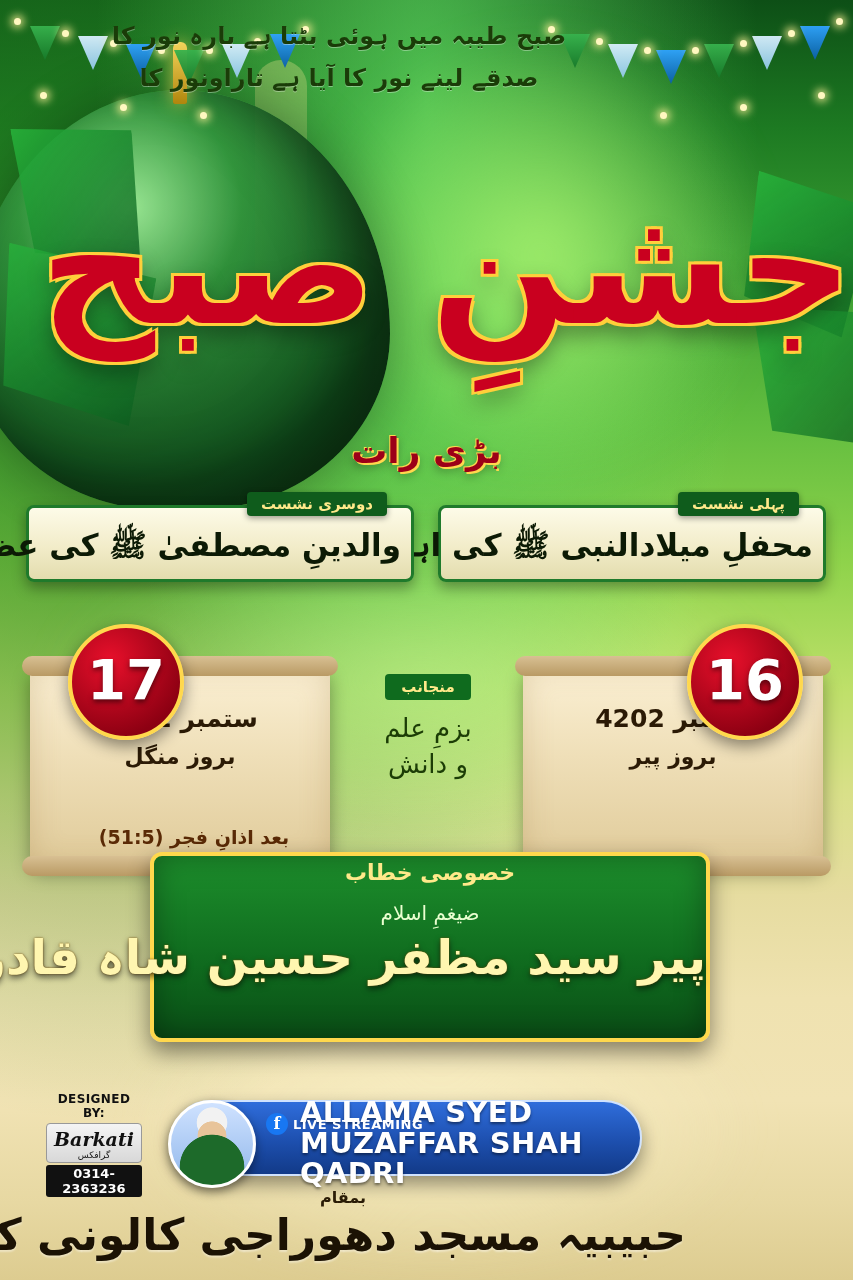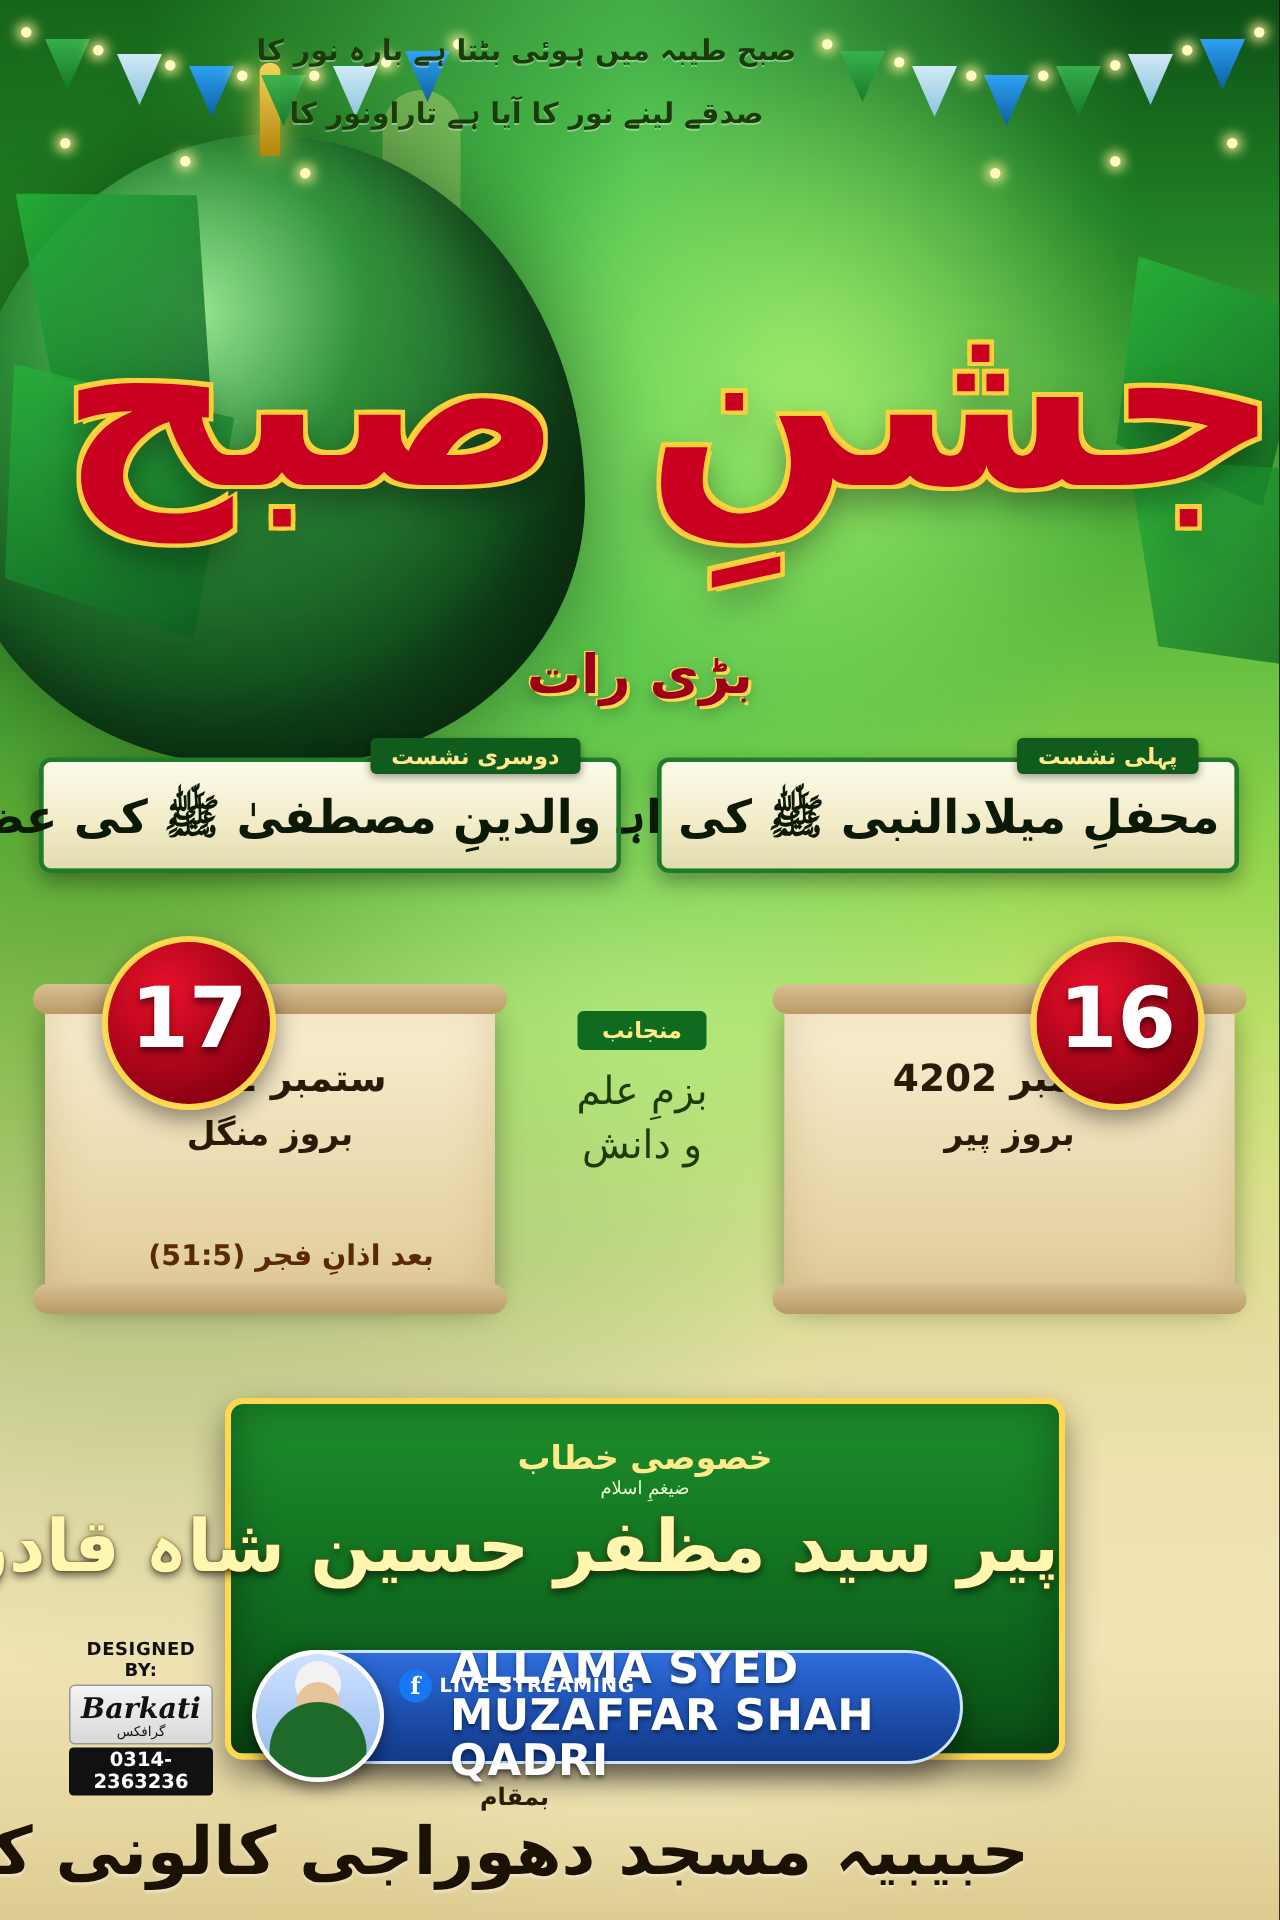--- a/index.html
+++ b/index.html
@@ -103,23 +103,23 @@
   .urdu {
     font-family: "DejaVu Sans", sans-serif;
     direction: rtl;
     unicode-bidi: bidi-override;
     text-align: center;
     white-space: nowrap;
   }
 
   .topline {
     position: absolute;
-    left: 12px; width: 678px;
+    left: 0; width: 678px;
     color: #1a3c08;
-    font-size: 19px;
+    font-size: 24px;
     font-weight: bold;
     text-shadow: 0 1px 0 rgba(255,255,255,0.35);
   }
   .topline-1 { top: 22px; }
   .topline-2 { top: 64px; }
 
   
   .title-wrap {
     position: absolute;
     left: 0; top: 118px;
@@ -264,39 +264,39 @@
     margin-top: 10px;
     font-size: 26px;
     font-weight: normal;
     color: #1c3d06;
     line-height: 1.4;
   }
 
   
   .speaker-panel {
     position: absolute;
-    left: 150px; top: 932px;
-    width: 560px; height: 241px;
+    left: 150px; top: 852px;
+    width: 560px; height: 190px;
     border-radius: 12px;
     background: linear-gradient(180deg,#1d8f2c 0%, #0f6a1e 60%, #0a4f16 100%);
     border: 4px solid #ffd84d;
     box-shadow: 0 10px 22px rgba(0,0,0,0.45), inset 0 0 30px rgba(0,0,0,0.35);
     box-sizing: border-box;
     text-align: center;
-    padding-top: 24px;
+    padding-top: 4px;
   }
   .speaker-kicker {
     font-size: 22px;
     color: #ffe98a;
     font-weight: bold;
   }
   .speaker-role {
-    font-size: 12px;
+    font-size: 20px;
     color: #eaffd0;
-    margin-top: 0;
+    margin-top: 16px;
   }
   .speaker-name {
     font-size: 48px;
     font-weight: bold;
     color: #fff6b0;
     margin-top: 2px;
     text-shadow: 0 3px 6px rgba(0,0,0,0.6), 0 0 2px #8a5a00;
     line-height: 1.25;
   }
 

